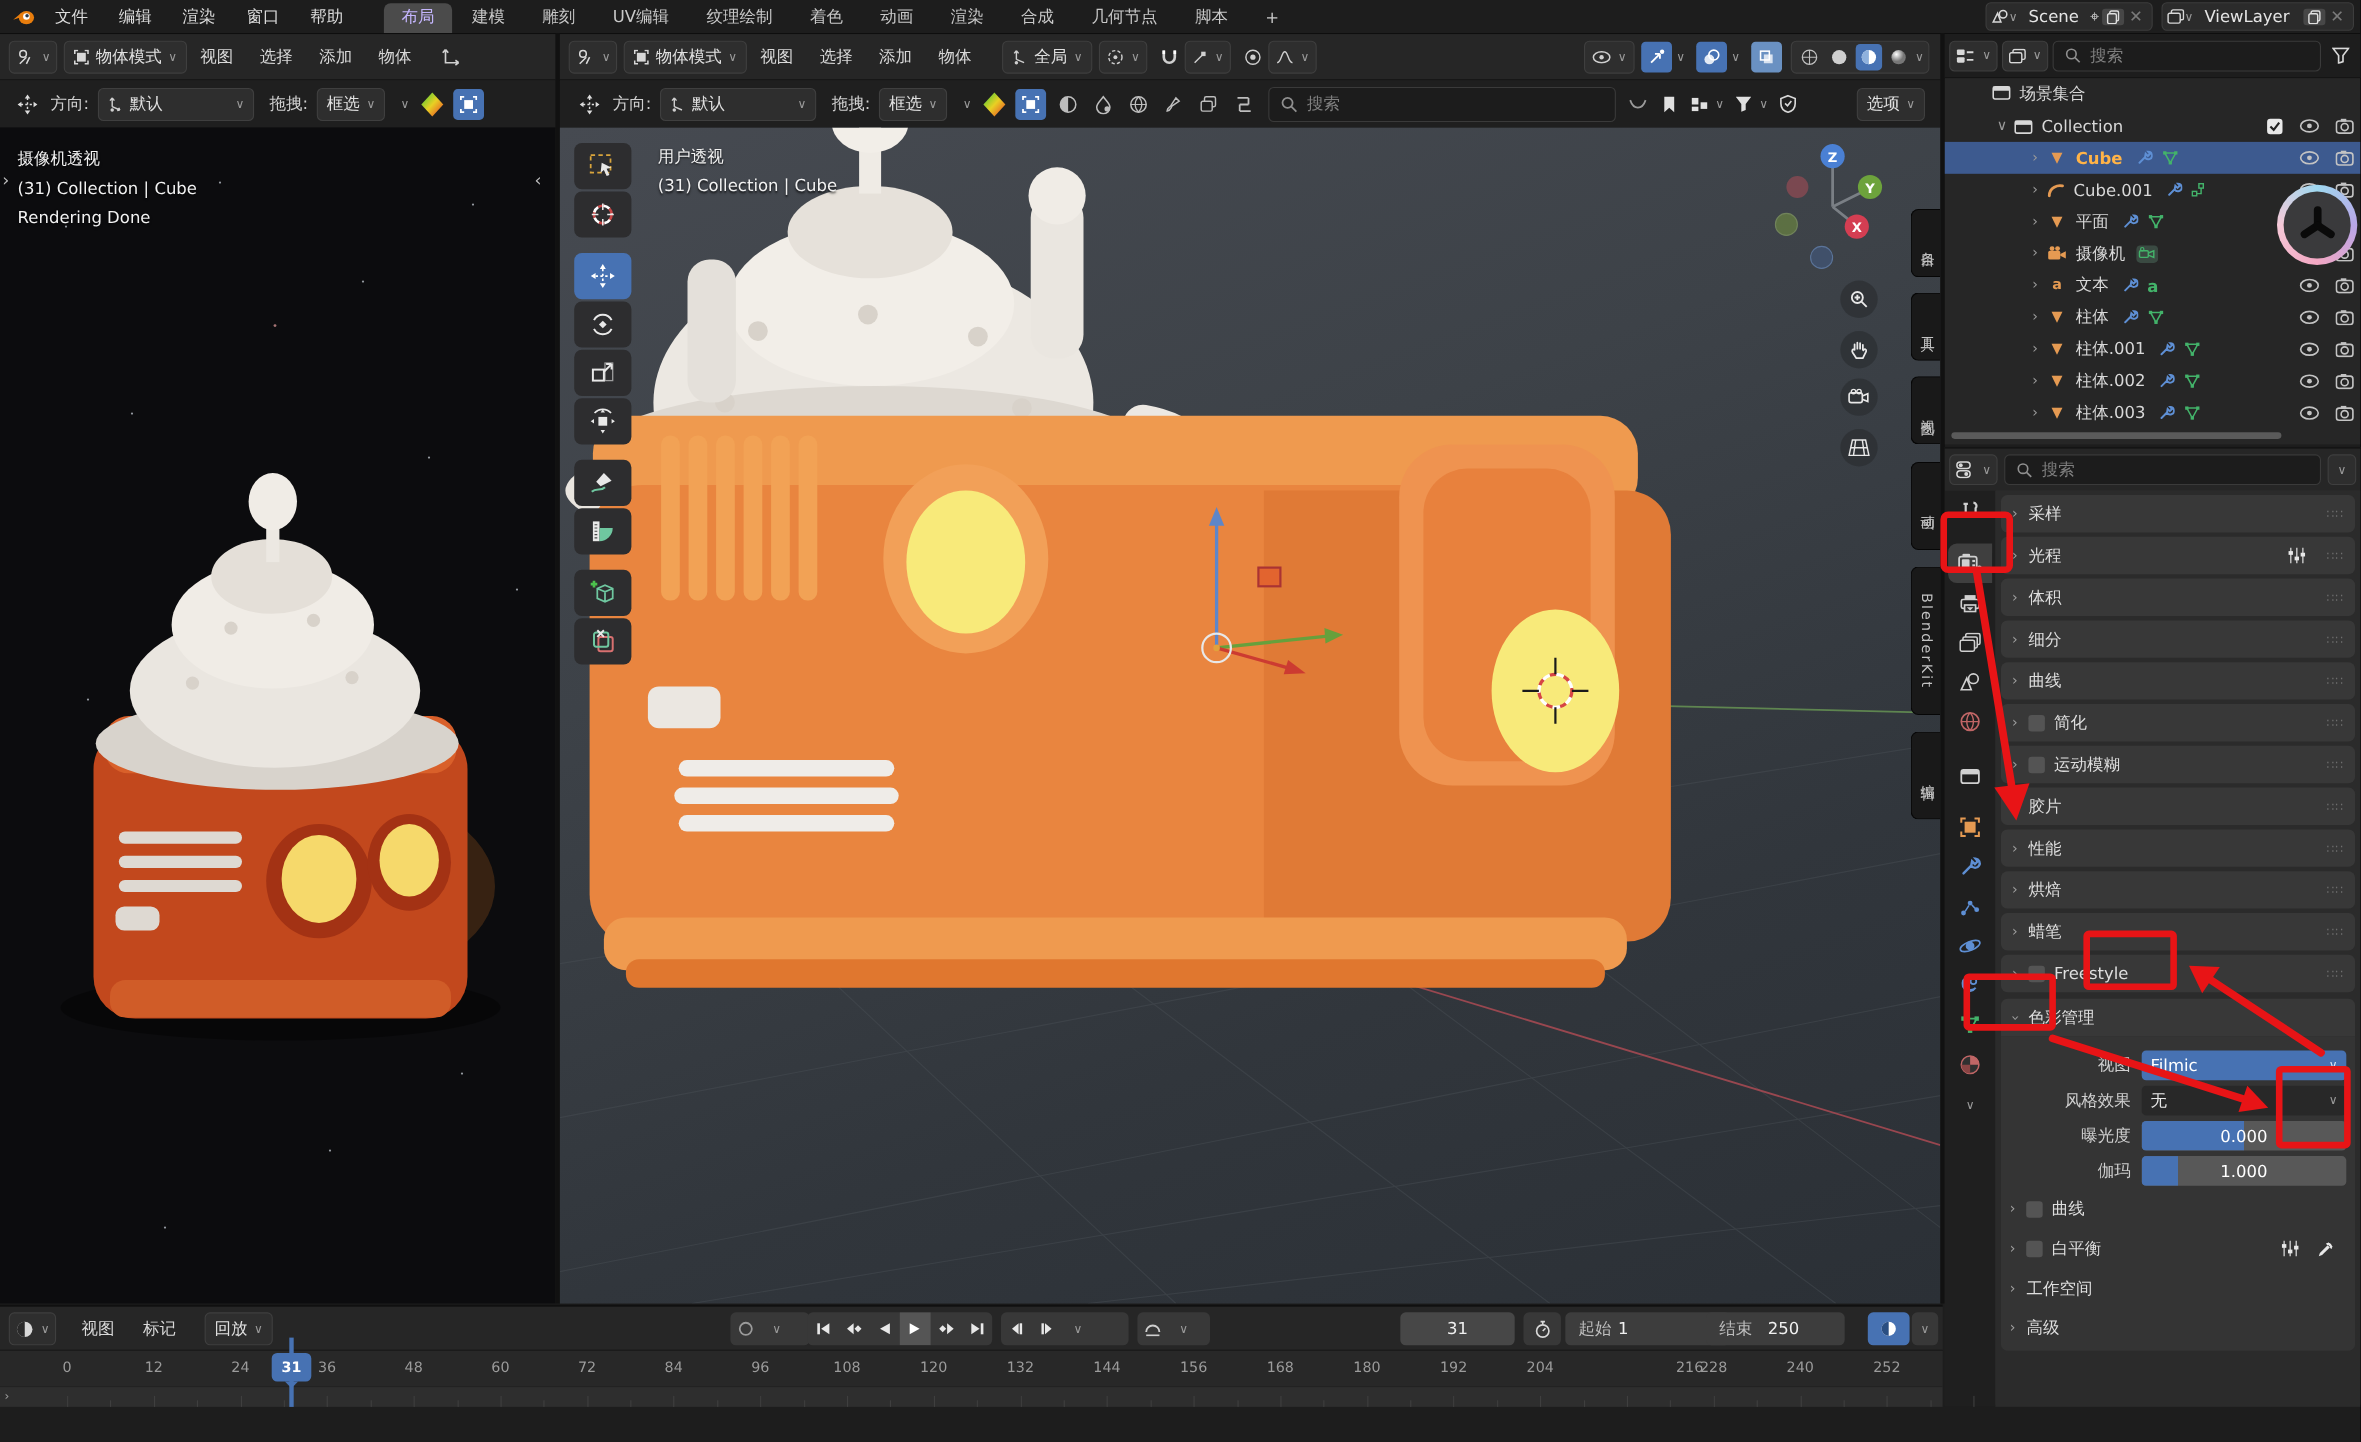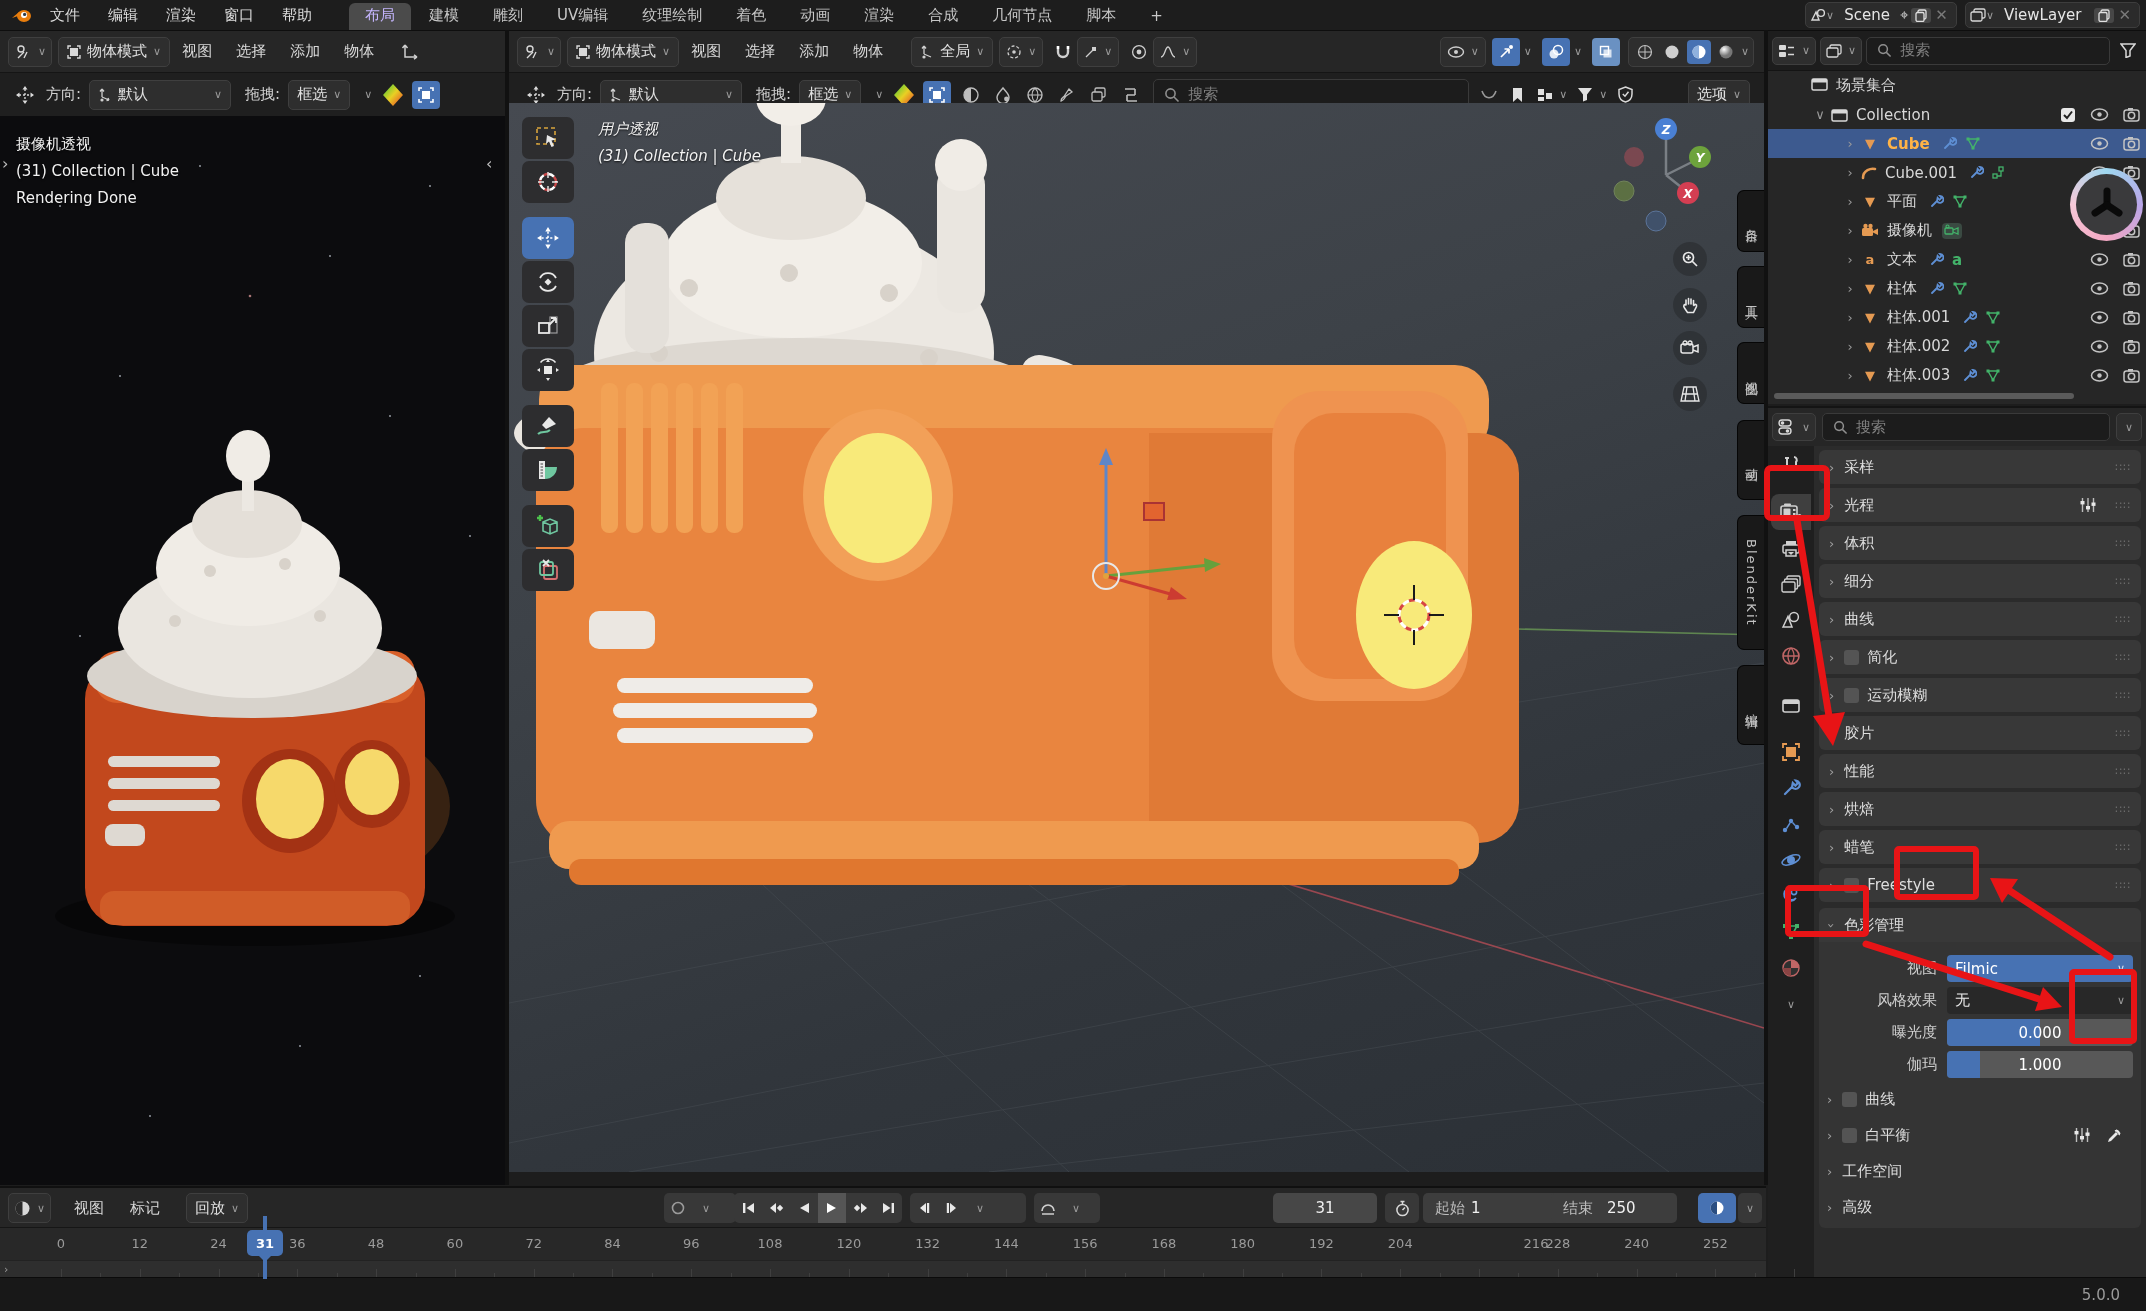--- a/index.html
+++ b/index.html
@@ -25,22 +25,22 @@
   .wbtn { display:flex; align-items:center; gap:6px; background:#2e2e2e; border:1px solid #3f3f3f; border-radius:5px; height:30px; padding:0 8px; color:#e0e0e0; cursor:pointer; }
   .wbtn .chev, .chev { color:#9a9a9a; font-size:11px; }
   .flat-icon { width:28px; height:28px; display:flex; align-items:center; justify-content:center; border-radius:4px; cursor:pointer; }
   .flat-icon.blue { background:#4772b3; }
   .flat-icon.lightblue { background:#6a91c2; }
   .lbl { color:#cfcfcf; }
   .search-field { display:flex; align-items:center; gap:8px; background:#1c1c1c; border:1px solid #3a3a3a; border-radius:5px; height:32px; padding:0 10px; color:#7f7f7f; }
 
   
   #vp-left-canvas  { position:absolute; left:0; top:116px; width:505px; height:1069px; background:#0c0c0e; overflow:hidden; }
-  #vp-main-canvas  { position:absolute; left:509px; top:103px; width:1255px; height:1069px; overflow:hidden;
-                     background:linear-gradient(160deg,#464a51 0%,#3d4248 35%,#31363c 70%,#2b3036 100%);font-style:italic; }
+  #vp-main-canvas  { position:absolute; left:509px; top:116px; width:1255px; height:1069px; overflow:hidden;
+                     background:linear-gradient(160deg,#464a51 0%,#3d4248 35%,#31363c 70%,#2b3036 100%); }
   .vp-divider { position:absolute; top:30px; width:4px; height:1155px; background:#111; }
   .overlay-text { position:absolute; color:#f2f2f2; text-shadow:0 1px 2px rgba(0,0,0,.8); line-height:27px; font-size:15px; }
   .collapse-arrow { position:absolute; color:#bdbdbd; font-size:16px; }
 
   
   .tbtn { position:absolute; left:13px; width:52px; height:42px; background:#2d2d2f; border-radius:7px; display:flex; align-items:center; justify-content:center; cursor:pointer; }
   .tbtn.active { background:#4772b3; }
 
   
   .side-tab { position:absolute; left:1737px; width:27px; background:#191919; border:1px solid #060606; border-right:none; border-radius:7px 0 0 7px;
@@ -1621,23 +1621,20 @@
         <span style="position: absolute; left: 1557.82px; bottom: 0px; width: 1px; height: 10px; background: rgb(63, 63, 63);"></span>
         <span style="position: absolute; left: 1597.21px; bottom: 0px; width: 1px; height: 6px; background: rgb(63, 63, 63);"></span>
         <span style="position: absolute; left: 1636.6px; bottom: 0px; width: 1px; height: 10px; background: rgb(63, 63, 63);"></span>
         <span style="position: absolute; left: 1675.99px; bottom: 0px; width: 1px; height: 6px; background: rgb(63, 63, 63);"></span>
         <span style="position: absolute; left: 1715.38px; bottom: 0px; width: 1px; height: 10px; background: rgb(63, 63, 63);"></span>
         <span style="position: absolute; left: 1754.77px; bottom: 0px; width: 1px; height: 6px; background: rgb(63, 63, 63);"></span>
         <span style="position: absolute; left: 1794.16px; bottom: 0px; width: 1px; height: 10px; background: rgb(63, 63, 63);"></span>
       </div>
   </div>
 
-  <div id="statusbar">
-    <span>5.0.0</span>
-  </div>
 
   <svg id="annotations" width="2146" height="1311" viewBox="0 0 2146 1311">
     <g fill="none" stroke="#e81416" stroke-width="6">
       <rect x="1767" y="468" width="60" height="50" rx="4"></rect>
       <rect x="1788" y="888" width="78" height="46" rx="2"></rect>
       <rect x="1897" y="849" width="79" height="48" rx="2"></rect>
       <rect x="2072" y="972" width="62" height="69" rx="2"></rect>
       <path d="M1797 520 L1829 716" stroke-linecap="round" stroke-width="7"></path>
       <path d="M2110 957 L2010 891" stroke-linecap="round" stroke-width="7"></path>
       <path d="M1866 944 L2039 999" stroke-linecap="round" stroke-width="7"></path>

